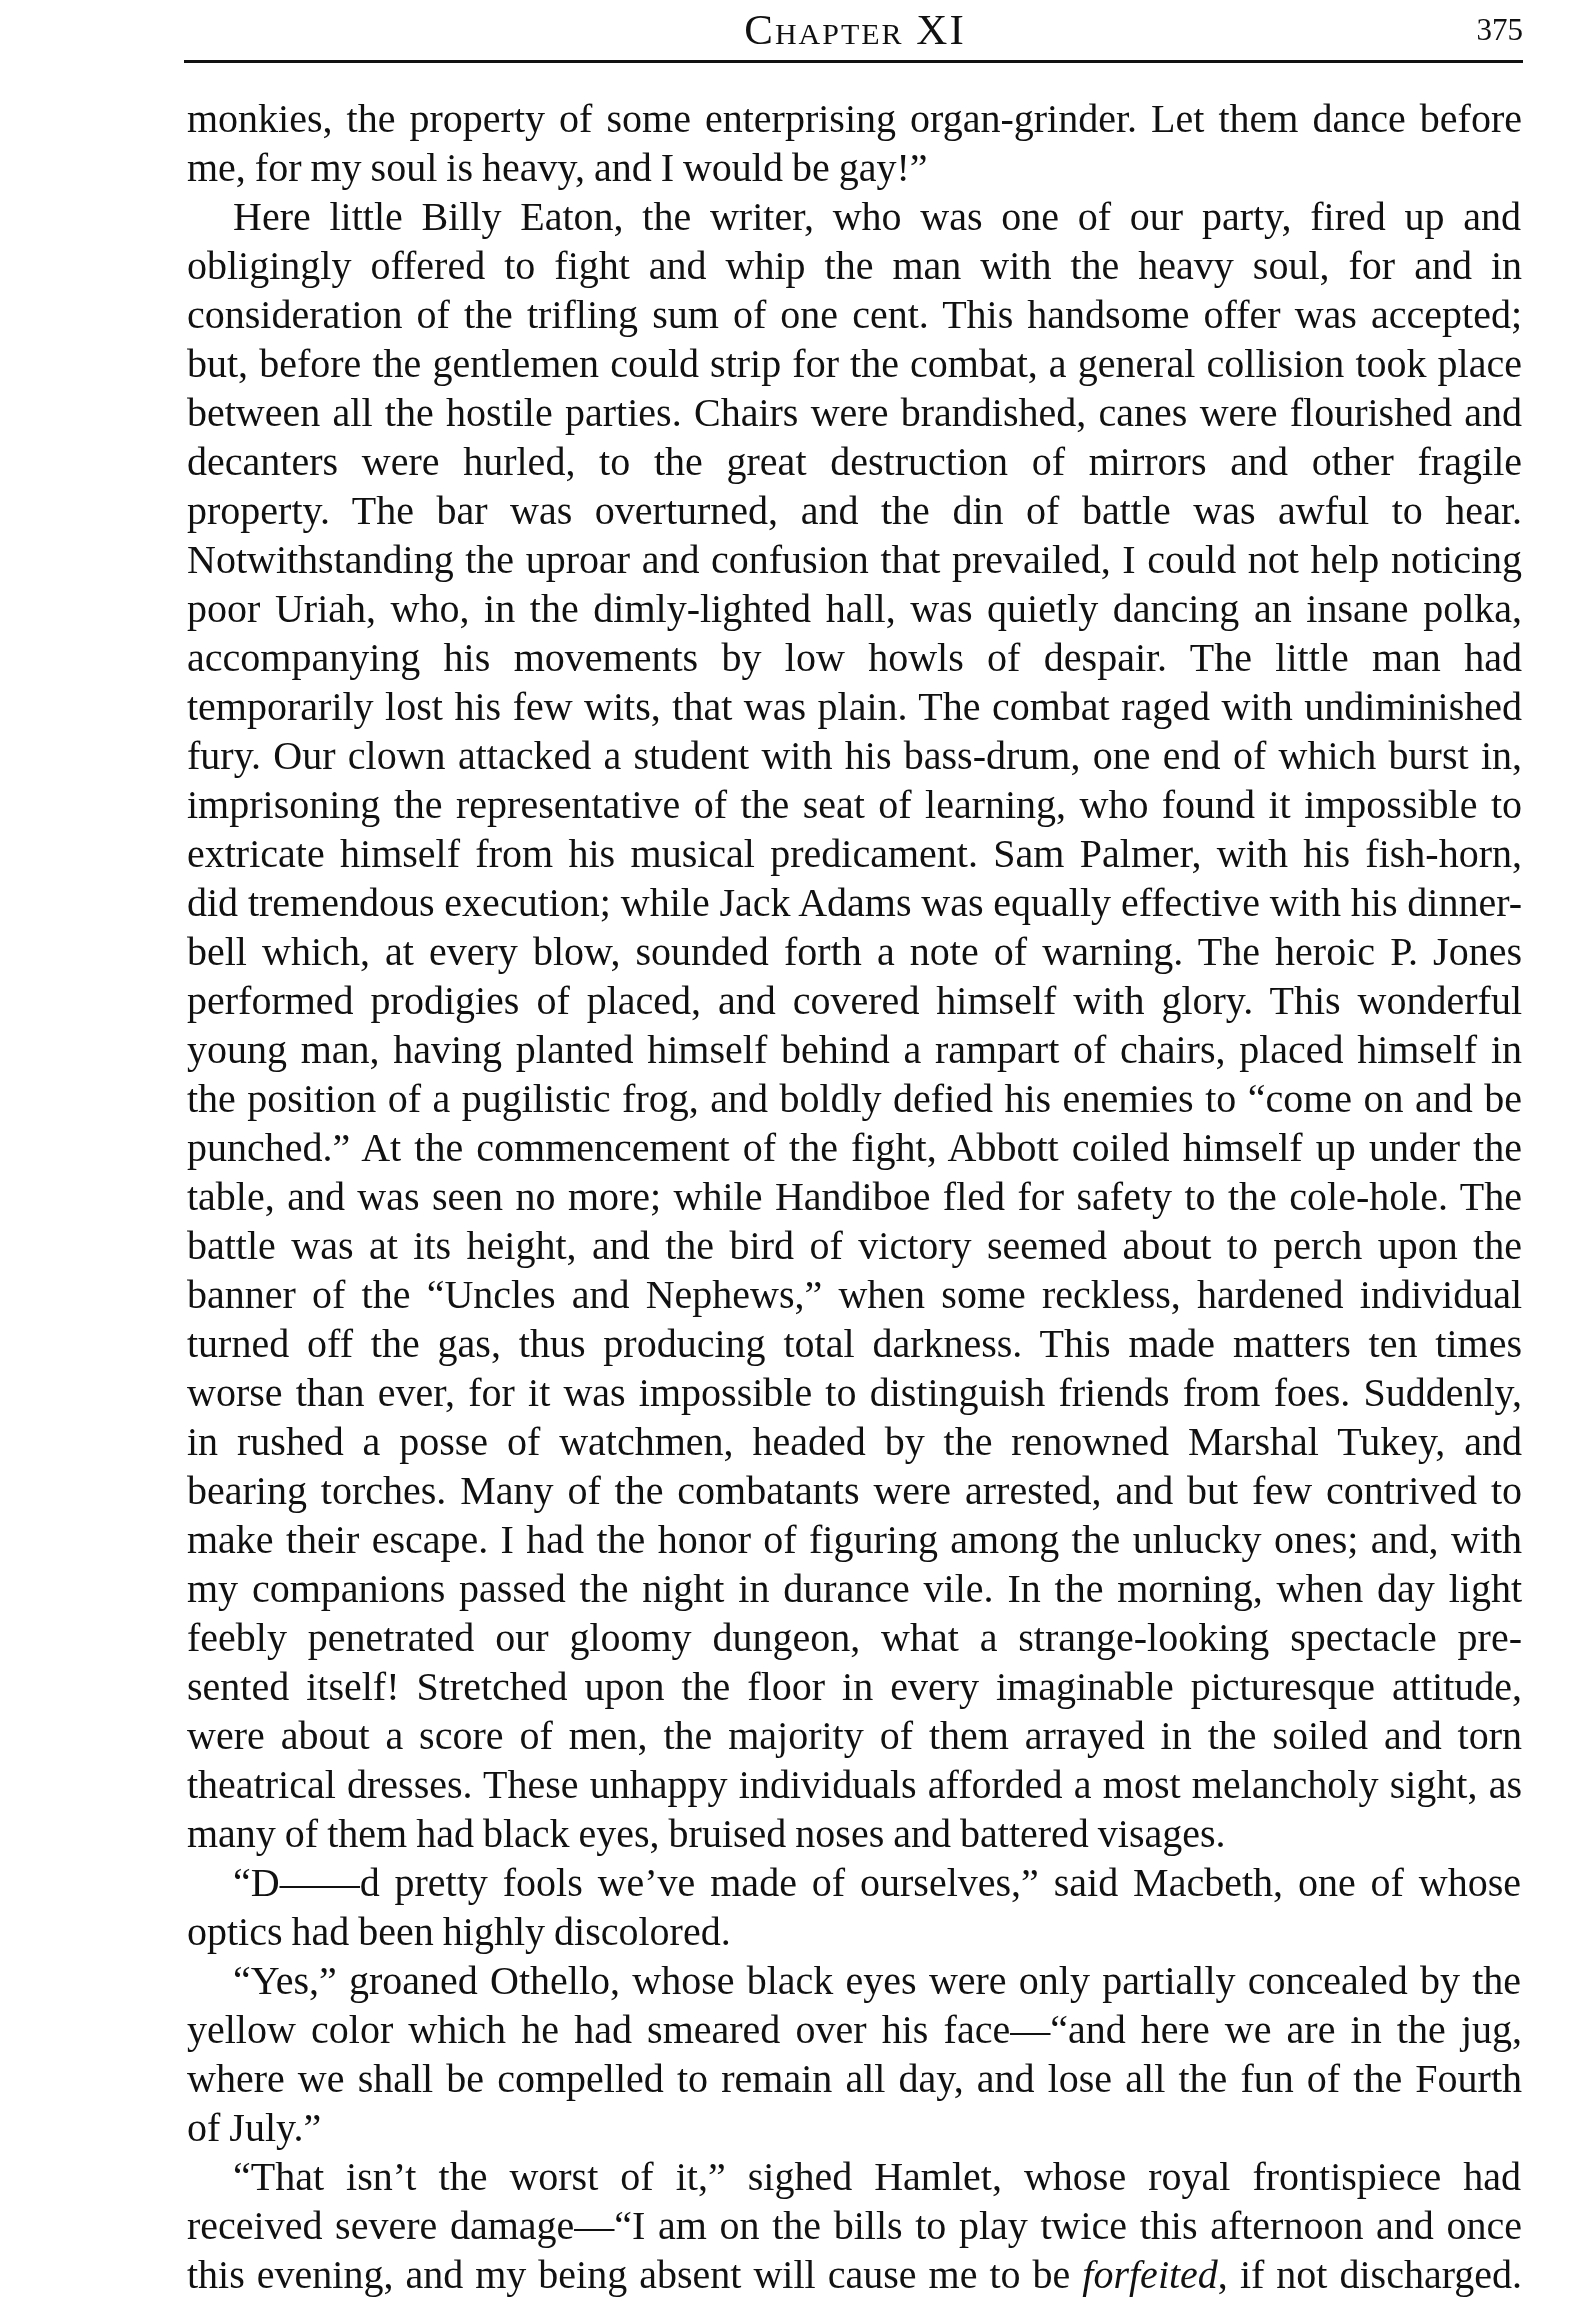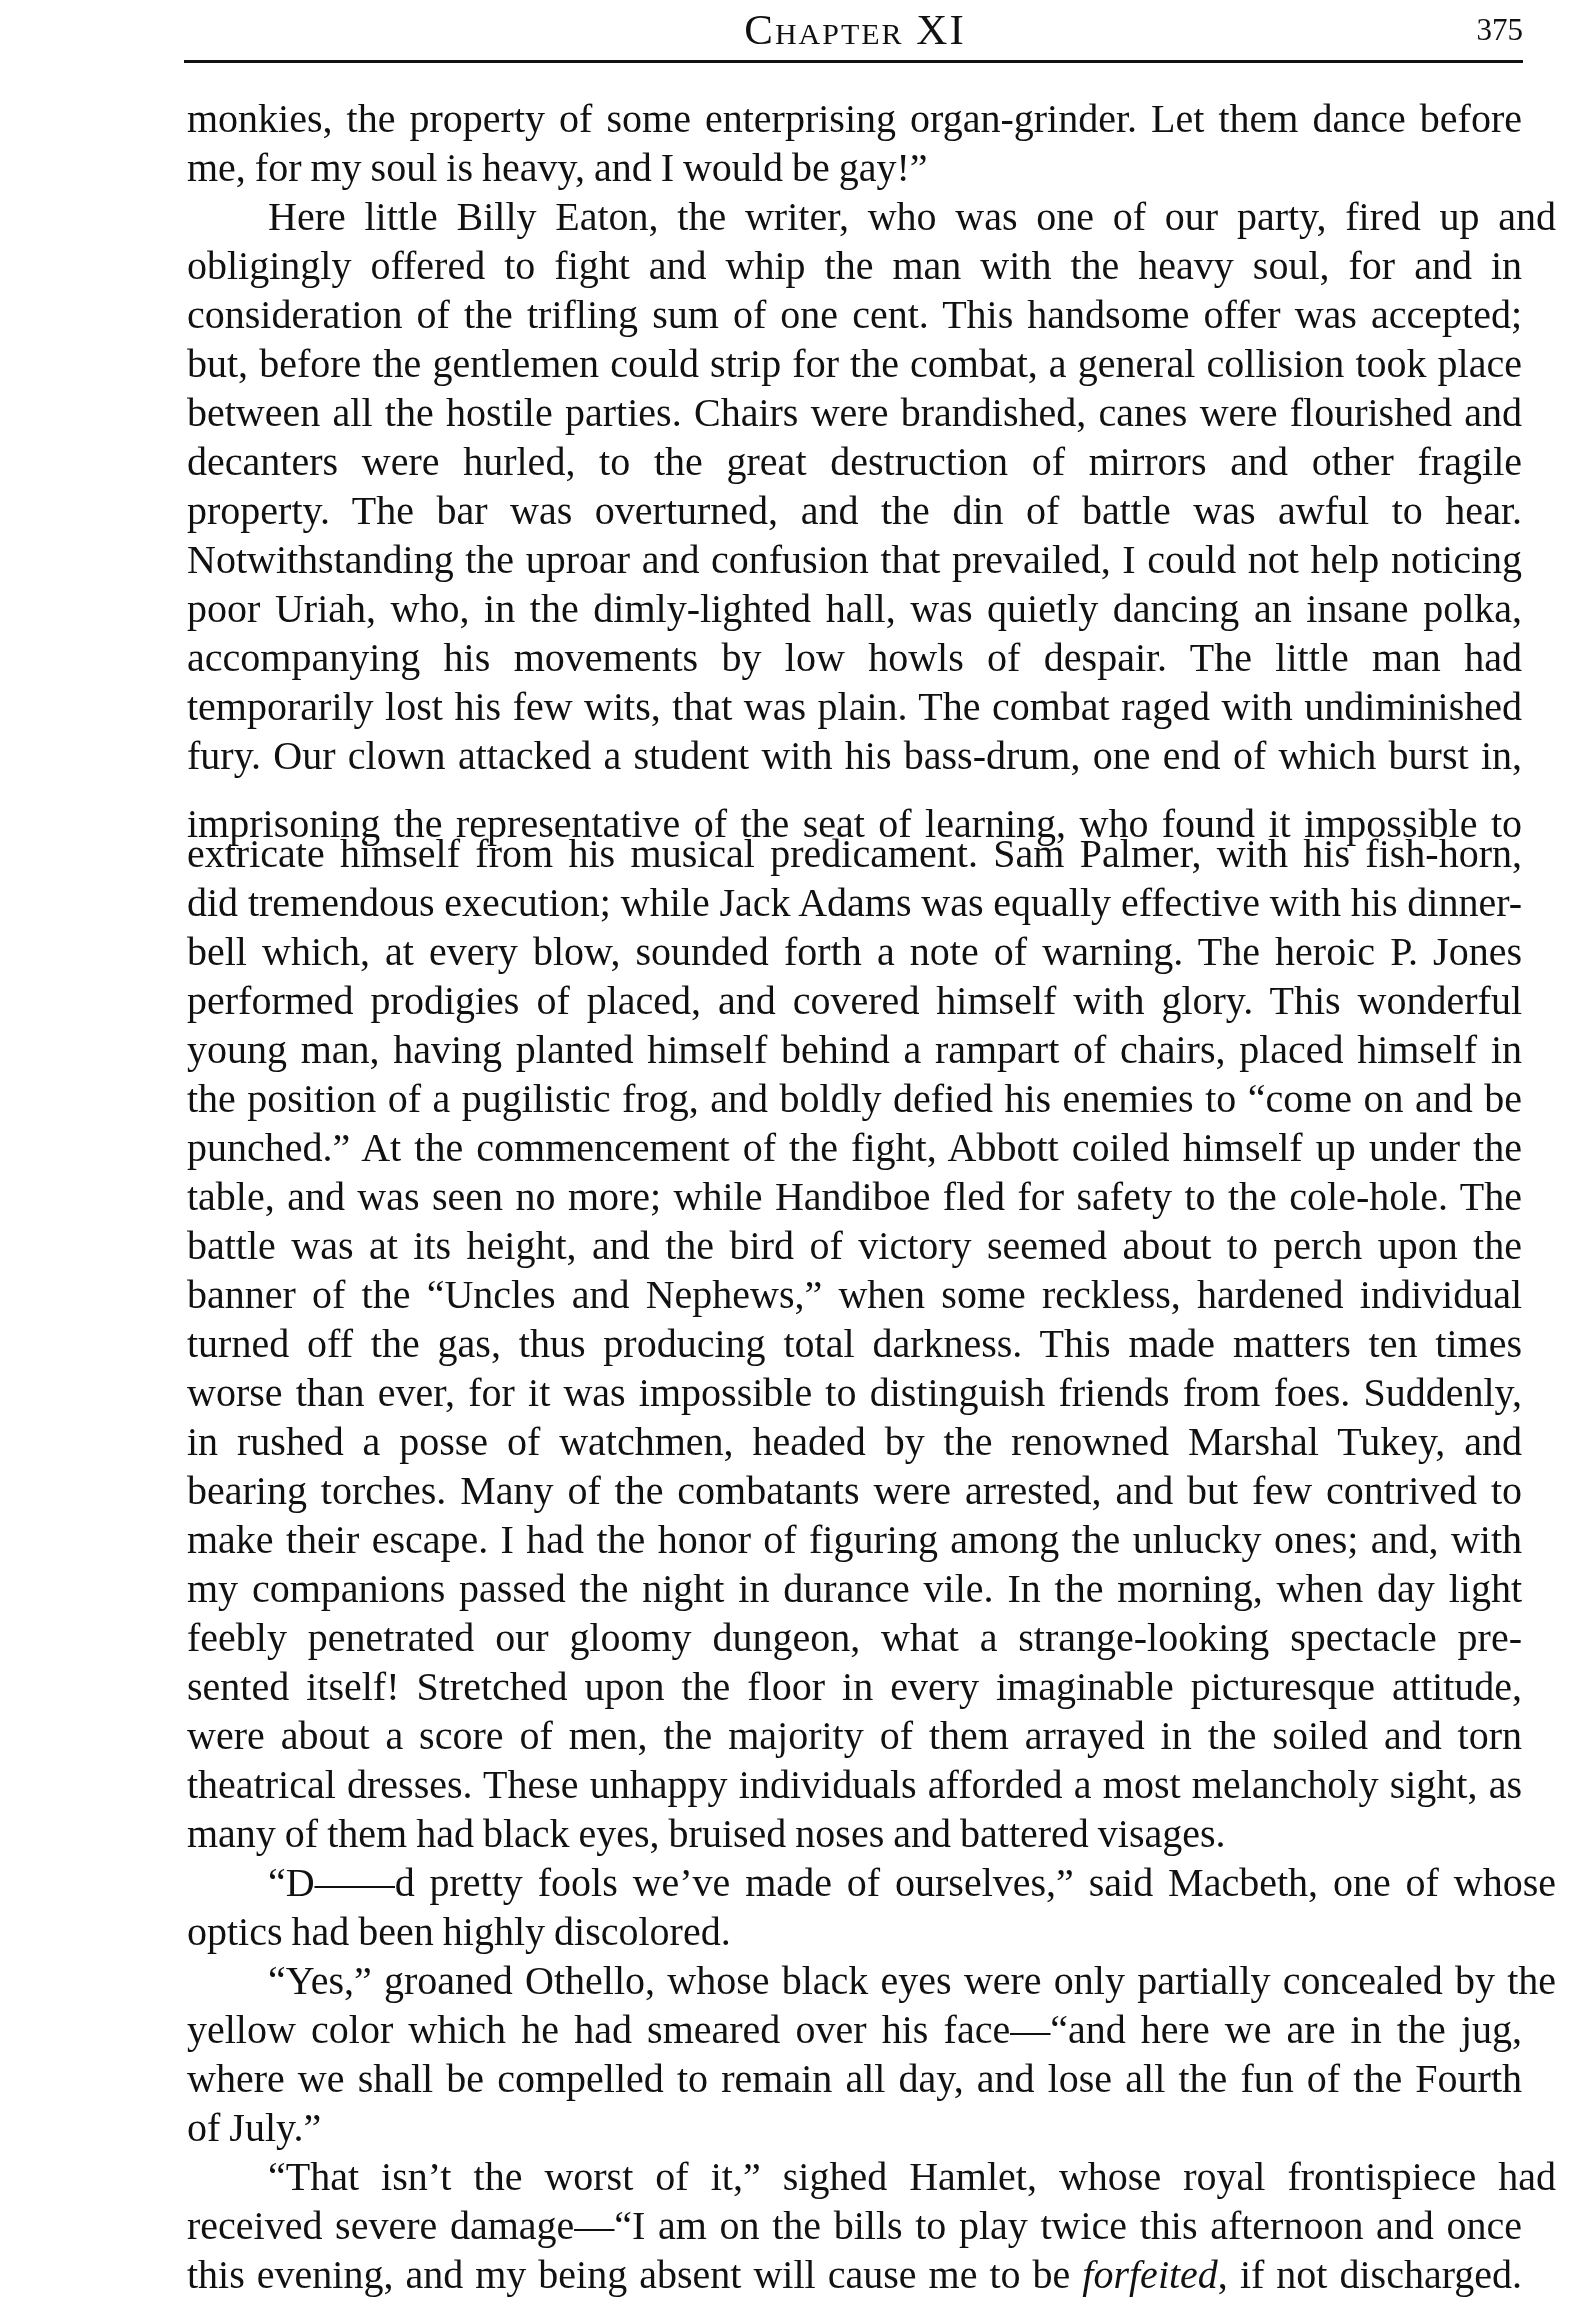--- a/index.html
+++ b/index.html
@@ -19,21 +19,21 @@
   .head-rule {
     position: absolute; left: 184px; width: 1339px; top: 60px; height: 3px; background: #111;
   }
   .body-text { position: absolute; left: 187px; width: 1335px; top: 94px; }
   .line {
     position: absolute; left: 0; width: 1335px; height: 49px;
     font-family: Liberation Serif, serif; font-size: 40px; line-height: 49px;
     white-space: nowrap; text-align: justify; text-align-last: justify;
     word-spacing: -1px;
   }
-  .line.indent { left: 46px; width: 1288px; margin-left: 35px; }
+  .line.indent { left: 46px; width: 1288px; }
   .line.last { text-align-last: left; }
   .line i { font-style: italic; }
 </style>
 </head>
 <body>
 
 <div class="page">
   <div class="running-head">
     <div class="chapter-title">Chapter XI</div>
     <div class="page-number">375</div>
@@ -48,21 +48,21 @@
     <div class="line" style="top:196px">consideration of the trifling sum of one cent. This handsome offer was accepted;</div>
     <div class="line" style="top:245px">but, before the gentlemen could strip for the combat, a general collision took place</div>
     <div class="line" style="top:294px">between all the hostile parties. Chairs were brandished, canes were flourished and</div>
     <div class="line" style="top:343px">decanters were hurled, to the great destruction of mirrors and other fragile</div>
     <div class="line" style="top:392px">property. The bar was overturned, and the din of battle was awful to hear.</div>
     <div class="line" style="top:441px">Notwithstanding the uproar and confusion that prevailed, I could not help noticing</div>
     <div class="line" style="top:490px">poor Uriah, who, in the dimly-lighted hall, was quietly dancing an insane polka,</div>
     <div class="line" style="top:539px">accompanying his movements by low howls of despair. The little man had</div>
     <div class="line" style="top:588px">temporarily lost his few wits, that was plain. The combat raged with undiminished</div>
     <div class="line" style="top:637px">fury. Our clown attacked a student with his bass-drum, one end of which burst in,</div>
-    <div class="line" style="top:705px">imprisoning the representative of the seat of learning, who found it impossible to</div>
+    <div class="line" style="top:686px">imprisoning the representative of the seat of learning, who found it impossible to</div>
     <div class="line" style="top:735px">extricate himself from his musical predicament. Sam Palmer, with his fish-horn,</div>
     <div class="line" style="top:784px">did tremendous execution; while Jack Adams was equally effective with his dinner-</div>
     <div class="line" style="top:833px">bell which, at every blow, sounded forth a note of warning. The heroic P. Jones</div>
     <div class="line" style="top:882px">performed prodigies of placed, and covered himself with glory. This wonderful</div>
     <div class="line" style="top:931px">young man, having planted himself behind a rampart of chairs, placed himself in</div>
     <div class="line" style="top:980px">the position of a pugilistic frog, and boldly defied his enemies to “come on and be</div>
     <div class="line" style="top:1029px">punched.” At the commencement of the fight, Abbott coiled himself up under the</div>
     <div class="line" style="top:1078px">table, and was seen no more; while Handiboe fled for safety to the cole-hole. The</div>
     <div class="line" style="top:1127px">battle was at its height, and the bird of victory seemed about to perch upon the</div>
     <div class="line" style="top:1176px">banner of the “Uncles and Nephews,” when some reckless, hardened individual</div>

